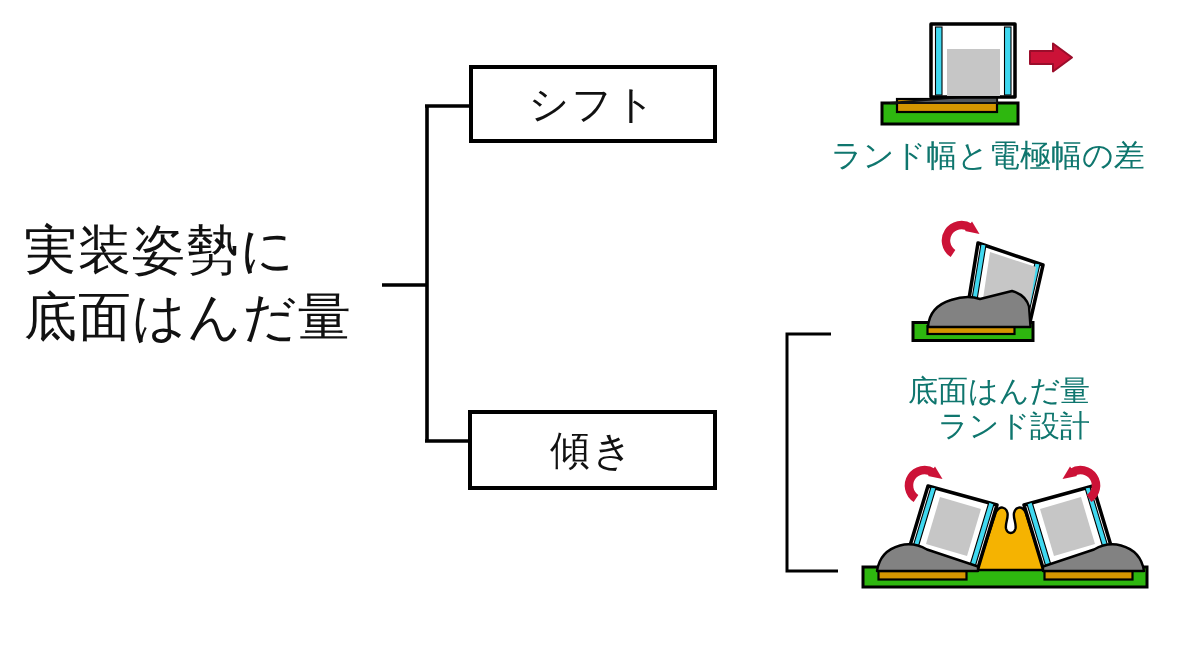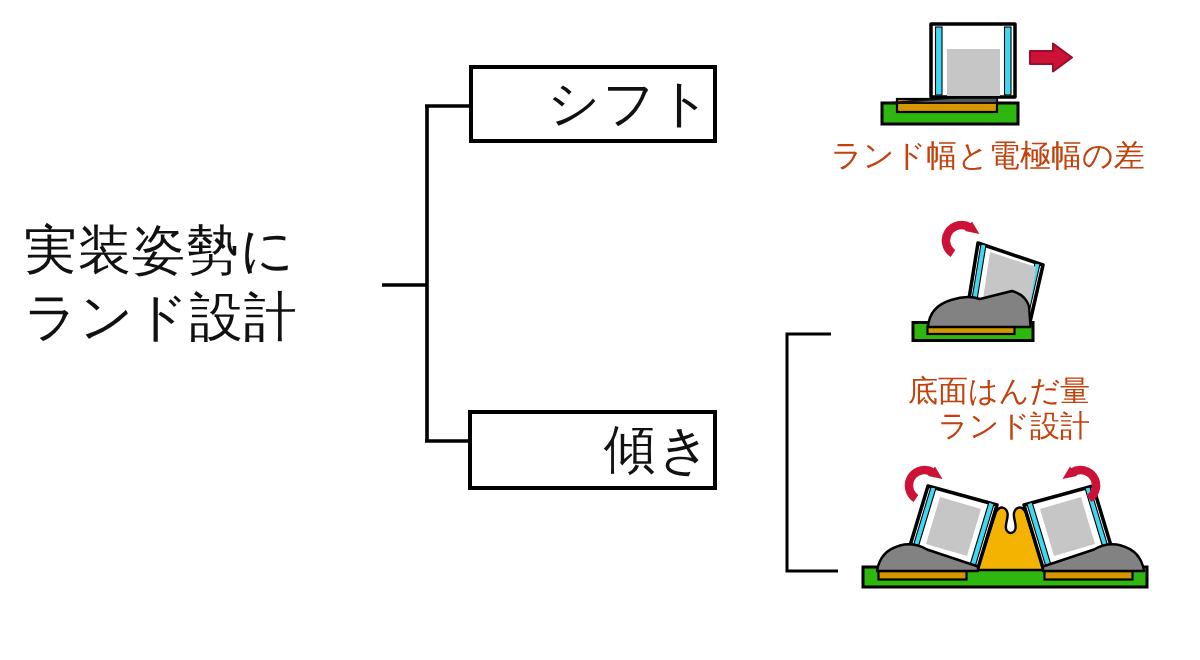--- a/index.html
+++ b/index.html
@@ -1,25 +1,25 @@
 <!DOCTYPE html>
 <html lang="ja"><head>
 <meta charset="utf-8">
 <style>
   html,body{margin:0;padding:0;}
   body{font-family:"DejaVu Sans","Liberation Sans",sans-serif;background:#fff;}
   #page{position:relative;width:1200px;height:660px;background:#fff;overflow:hidden;}
   .abs{position:absolute;}
   .prelines{white-space:pre-line;}
   #root-title{left:24px;top:216px;font-size:53px;line-height:67px;color:#111;letter-spacing:1px;}
-  .branch-box{border:4px solid #000;background:#fff;display:flex;align-items:center;justify-content:flex-end;
-              font-size:52px;color:#111;letter-spacing:2px;box-sizing:border-box;}
+  .branch-box{border:4px solid #000;background:#fff;display:flex;align-items:center;justify-content:center;
+              font-size:40px;color:#111;letter-spacing:2px;box-sizing:border-box;}
   #box-shift{left:469px;top:65px;width:248px;height:78px;}
   #box-tilt{left:468px;top:410px;width:249px;height:80px;}
-  .caption{font-size:31px;color:#c2410c;white-space:pre-line;line-height:36px;}
+  .caption{font-size:31px;color:#0f766e;white-space:pre-line;line-height:36px;}
   #cap-shift{left:831px;top:137px;}
   #cap-tilt{left:908px;top:373px;font-size:30px;line-height:35px;text-align:right;}
   #cap-tombstone{left:862px;top:602px;}
   svg{position:absolute;left:0;top:0;}
   .conn{stroke:#000;stroke-width:3.6;fill:none;}
   .brk{stroke:#000;stroke-width:3;fill:none;}
   .o-body{stroke:#000;stroke-width:3.5;stroke-linejoin:round;fill:#fff;}
   .o-pcb{stroke:#000;stroke-width:3;}
   .o-land{stroke:#000;stroke-width:2.2;}
   .o-stripe{stroke:#000;stroke-width:1.1;}
@@ -89,21 +89,21 @@
                L 978,566.5 L 978,571 Z" fill="#828282"></path>
       <path class="o-blob" d="M 1144,571 C 1142,558 1134,549 1121,545.5 C 1110,542.5 1102,545 1094,549.5
                L 1043,566.5 L 1043,571 Z" fill="#828282"></path>
 
       <use href="#rotArrow" transform="translate(924,485)"></use>
       <use href="#rotArrow" transform="translate(1081,485) scale(-1,1)"></use>
     </g>
   </svg>
 
   <div id="root-title" class="abs prelines">実装姿勢に
-ランド設計</div>
+底面はんだ量</div>
 
   <div id="box-shift" class="abs branch-box">
     <span>シフト</span>
   </div>
 
   <div id="box-tilt" class="abs branch-box">
     <span>傾き</span>
   </div>
 
   <div id="cap-shift" class="abs caption">ランド幅と電極幅の差</div>

